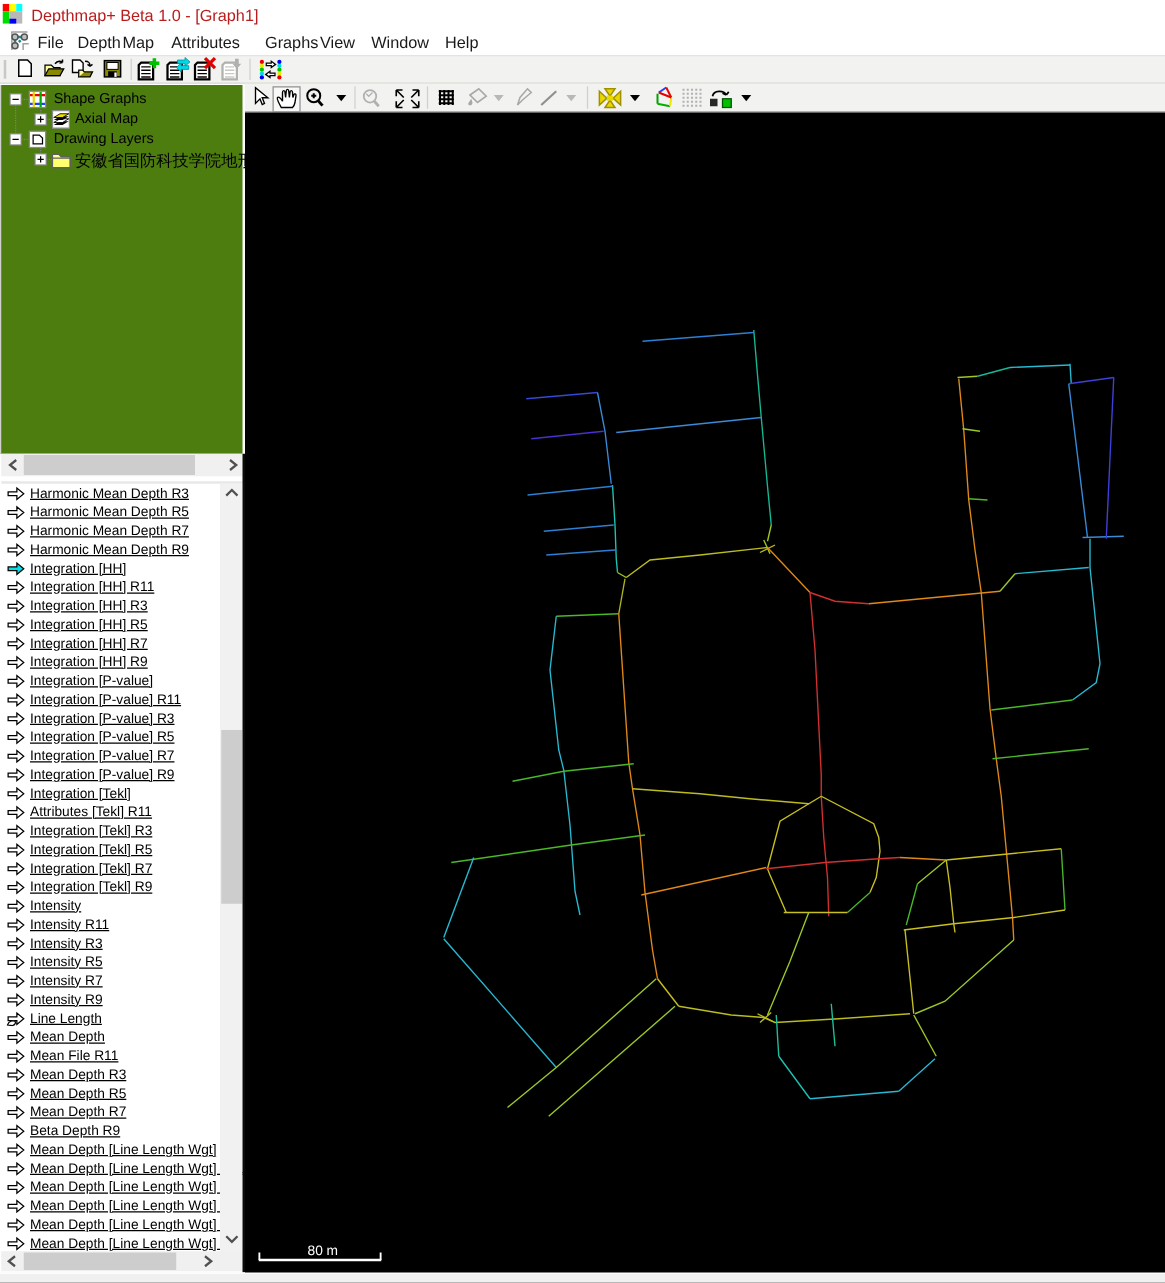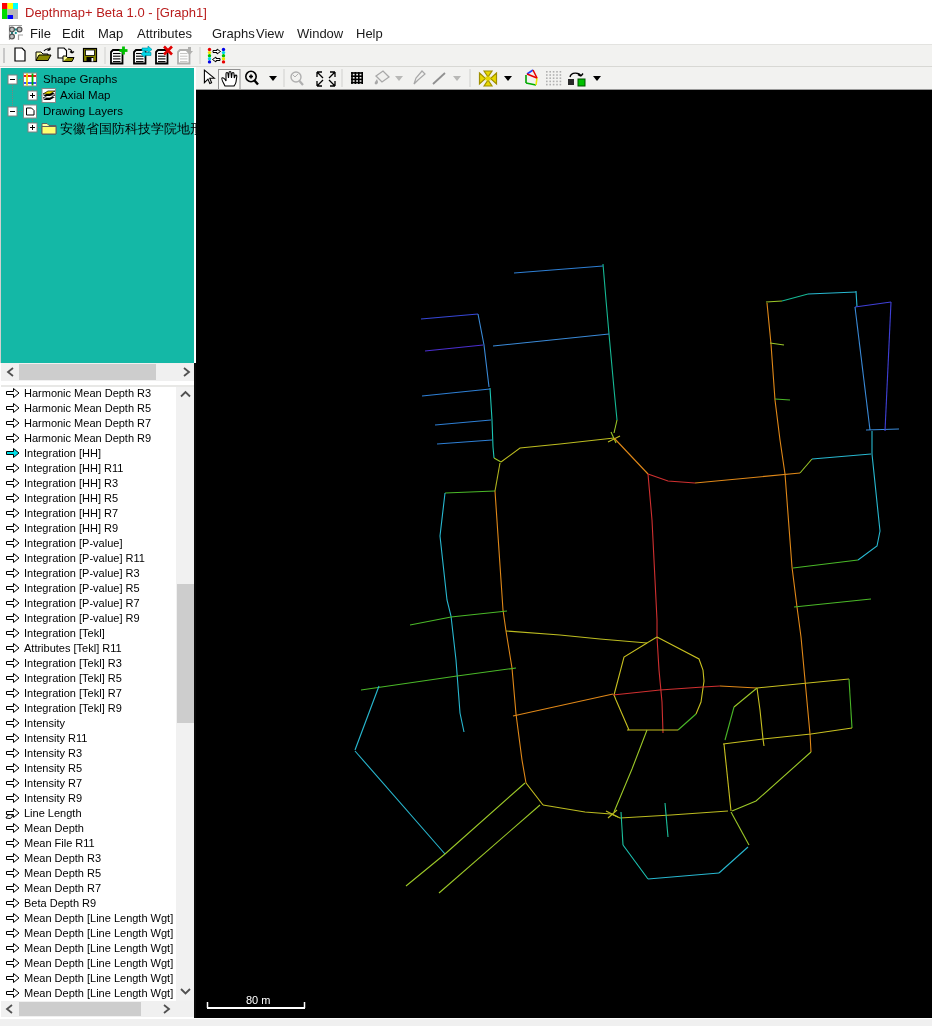--- a/index.html
+++ b/index.html
@@ -5,28 +5,28 @@
 html,body{margin:0;padding:0;}
 body{width:932px;height:1026px;position:relative;font-family:"Liberation Sans",sans-serif;background:#fff;overflow:hidden;}
 .abs{position:absolute;}
 #titlebar{left:0;top:0;width:932px;height:24px;background:#fff;}
 #title-ic{left:2px;top:3px;width:16px;height:16px;}
 #title-tx{left:25px;top:5px;font-size:13px;color:#b91c1c;}
 #menubar{left:0;top:24px;width:864px;height:19px;background:#fff;font-size:13px;color:#1a1a1a;}
 .menu{position:absolute;top:2px;}
 #toolbar1{left:0;top:44px;width:932px;height:23px;background:#f2f2f0;border-top:1px solid #e3e3e0;border-bottom:1px solid #d8d8d4;box-sizing:border-box;}
 #toolbar2{left:196px;top:67px;width:736px;height:23px;background:#f2f2f0;}
-#treepanel{left:0;top:68px;width:194px;height:295px;background:#14b8a6;border-left:1px solid #d0d0d0;box-sizing:border-box;}
+#treepanel{left:0;top:68px;width:194px;height:295px;background:#4d7c0f;border-left:1px solid #d0d0d0;box-sizing:border-box;}
 #hscroll1{left:1px;top:363px;width:193px;height:18px;background:#f0f0f0;}
 #listwrap{left:1px;top:385px;width:193px;height:616px;background:#fff;overflow:hidden;border-top:2px solid #e8e8e6;}
 #hscroll2{left:1px;top:1001px;width:193px;height:16px;background:#f0f0f0;}
 #statusbar{left:0;top:1018px;width:932px;height:8px;background:#f0f0f0;border-top:1px solid #fff;}
 #canvas{left:196px;top:90px;width:736px;height:928px;background:#000;}
 #vline{left:194px;top:363px;width:2px;height:655px;background:#0a0a0a;}
-.row{height:15px;display:flex;white-space:nowrap;font-size:11px;color:#000;}
+.row{height:15px;display:flex;align-items:center;white-space:nowrap;font-size:11px;color:#000;text-decoration:underline;}
 .row svg{margin-left:4px;margin-right:3px;flex:0 0 auto;}
 .trow{position:absolute;font-size:11.5px;color:#000;white-space:nowrap;}
 </style>
 </head>
 <body>
 <div class="abs" id="titlebar"></div>
 <svg class="abs" id="title-ic" viewBox="0 0 16 16">
  <rect x="0" y="0" width="5.5" height="6" fill="#ff0000"></rect>
  <rect x="5.5" y="0" width="5.5" height="6" fill="#ffff00"></rect>
  <rect x="11" y="0" width="5" height="6" fill="#00ffff"></rect>
@@ -39,21 +39,21 @@
  <svg class="menu" style="left:7px;top:0px" width="17" height="17" viewBox="0 0 17 17">
   <path d="M2.5 16 L2.5 1.5 L15 1.5" fill="none" stroke="#a0a0a0" stroke-width="1.2"></path>
   <path d="M11.5 16 L11.5 11 L16 11" fill="none" stroke="#a0a0a0" stroke-width="1.2"></path>
   <path d="M5 5.5 L12.5 5.5 M5 5.5 L5 12.5" stroke="#0e8e8e" stroke-width="2" fill="none"></path>
   <path d="M5.5 12 L12 6" stroke="#0e8e8e" stroke-width="2" stroke-dasharray="2 1.5" fill="none"></path>
   <circle cx="5" cy="5.5" r="2.4" fill="#c0c0c0" stroke="#555" stroke-width="1.2"></circle>
   <circle cx="12.5" cy="5.5" r="2.4" fill="#c0c0c0" stroke="#555" stroke-width="1.2"></circle>
   <circle cx="5" cy="12.5" r="2.4" fill="#c0c0c0" stroke="#555" stroke-width="1.2"></circle>
  </svg>
  <span class="menu" style="left:30px">File</span>
- <span class="menu" style="left:62px">Edit</span>
+ <span class="menu" style="left:62px">Depth</span>
  <span class="menu" style="left:98px">Map</span>
  <span class="menu" style="left:137px">Attributes</span>
  <span class="menu" style="left:212px">Graphs</span>
  <span class="menu" style="left:256px">View</span>
  <span class="menu" style="left:297px">Window</span>
  <span class="menu" style="left:356px">Help</span>
 </div>
 <div class="abs" id="toolbar1"></div>
 <svg class="abs" style="left:0;top:44px" width="240" height="23" viewBox="0 0 240 23" id="tb1icons">
     <line x1="4" y1="4" x2="4" y2="19" stroke="#c8c8c8" stroke-width="2"></line>

